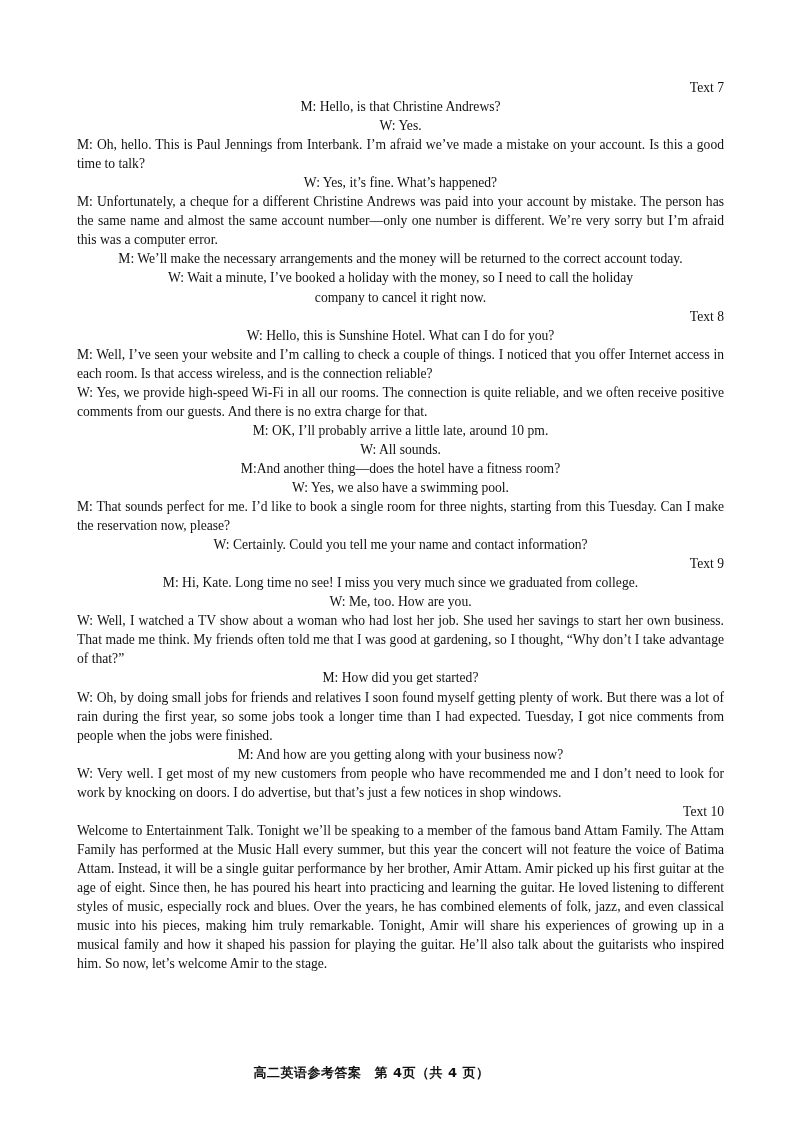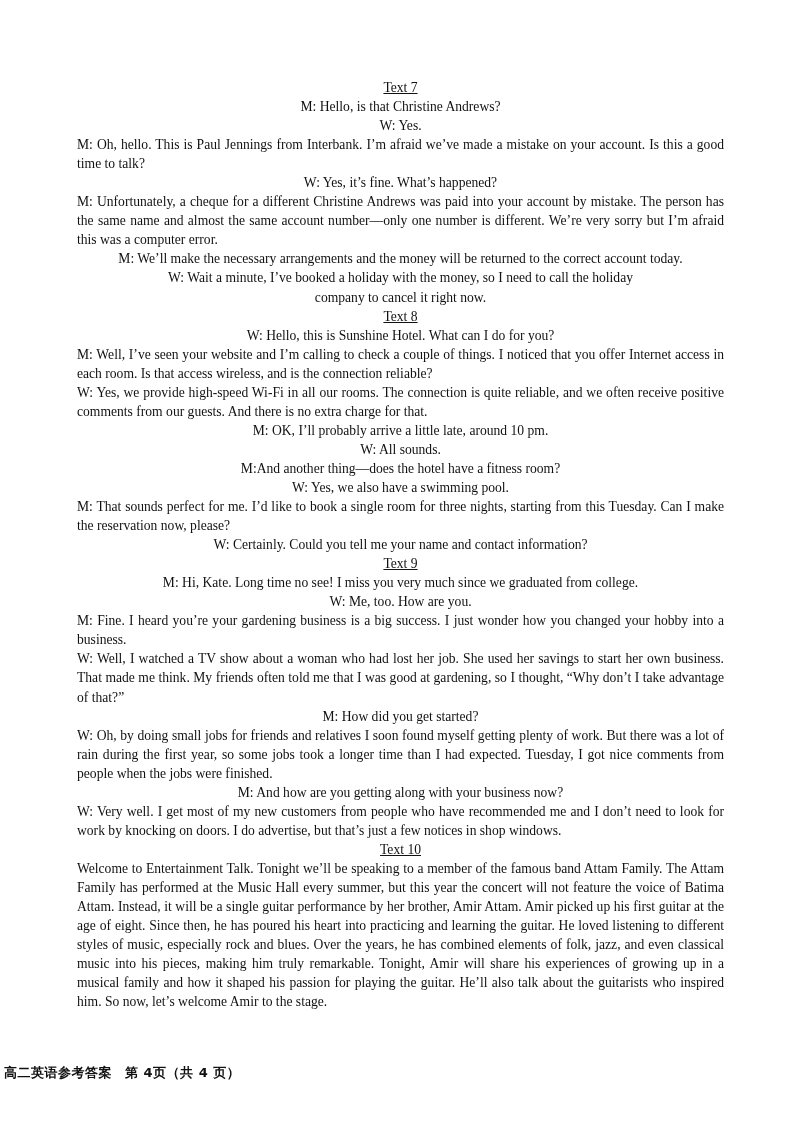--- a/index.html
+++ b/index.html
@@ -3,24 +3,24 @@
 <meta charset="utf-8">
 <style>
   html, body { margin: 0; padding: 0; background: #ffffff; }
   body { width: 800px; height: 1131px; position: relative; overflow: hidden; }
   .page {
     position: absolute; left: 77px; top: 78px; width: 647px;
     font-family: "Liberation Serif", "DejaVu Serif", serif;
     font-size: 13.6px; line-height: 19.05px; color: #111;
   }
   .page p { margin: 0; text-align: justify; }
-  .page p.heading { text-align: center; text-decoration: underline; }
+  .page p.heading { text-align: right; }
   .page p.nojust { text-align: center; }
   .footer {
-    position: absolute; top: 1064px; left: 0; width: 743px; text-align: left;
+    position: absolute; top: 1064px; left: 0; width: 743px; text-align: center;
     font-family: "DejaVu Sans", "Liberation Sans", sans-serif;
     font-size: 13px; font-weight: bold; color: #111; letter-spacing: 0.5px;
   }
   .footer span { margin: 0 4px; }
 </style>
 </head>
 <body>
 
 <div class="page">
 
@@ -46,21 +46,20 @@
     <p class="nojust">M:And another thing—does the hotel have a fitness room?</p>
     <p class="nojust">W: Yes, we also have a swimming pool.</p>
     <p>M: That sounds perfect for me. I’d like to book a single room for three nights, starting from this Tuesday. Can I make the reservation now, please?</p>
     <p class="nojust">W: Certainly. Could you tell me your name and contact information?</p>
   </section>
 
   <section>
     <p class="heading">Text 9</p>
     <p class="nojust">M: Hi, Kate. Long time no see! I miss you very much since we graduated from college.</p>
     <p class="nojust">W: Me, too. How are you.</p>
-    <p>M: Fine. I heard you’re your gardening business is a big success. I just wonder how you changed your hobby into a business.</p>
     <p>W: Well, I watched a TV show about a woman who had lost her job. She used her savings to start her own business. That made me think. My friends often told me that I was good at gardening, so I thought, “Why don’t I take advantage of that?”</p>
     <p class="nojust">M: How did you get started?</p>
     <p>W: Oh, by doing small jobs for friends and relatives I soon found myself getting plenty of work. But there was a lot of rain during the first year, so some jobs took a longer time than I had expected. Tuesday, I got nice comments from people when the jobs were finished.</p>
     <p class="nojust">M: And how are you getting along with your business now?</p>
     <p>W: Very well. I get most of my new customers from people who have recommended me and I don’t need to look for work by knocking on doors. I do advertise, but that’s just a few notices in shop windows.</p>
   </section>
 
   <section>
     <p class="heading">Text 10</p>
     <p>Welcome to Entertainment Talk. Tonight we’ll be speaking to a member of the famous band Attam Family. The Attam Family has performed at the Music Hall every summer, but this year the concert will not feature the voice of Batima Attam. Instead, it will be a single guitar performance by her brother, Amir Attam. Amir picked up his first guitar at the age of eight. Since then, he has poured his heart into practicing and learning the guitar. He loved listening to different styles of music, especially rock and blues. Over the years, he has combined elements of folk, jazz, and even classical music into his pieces, making him truly remarkable. Tonight, Amir will share his experiences of growing up in a musical family and how it shaped his passion for playing the guitar. He’ll also talk about the guitarists who inspired him. So now, let’s welcome Amir to the stage.</p>

